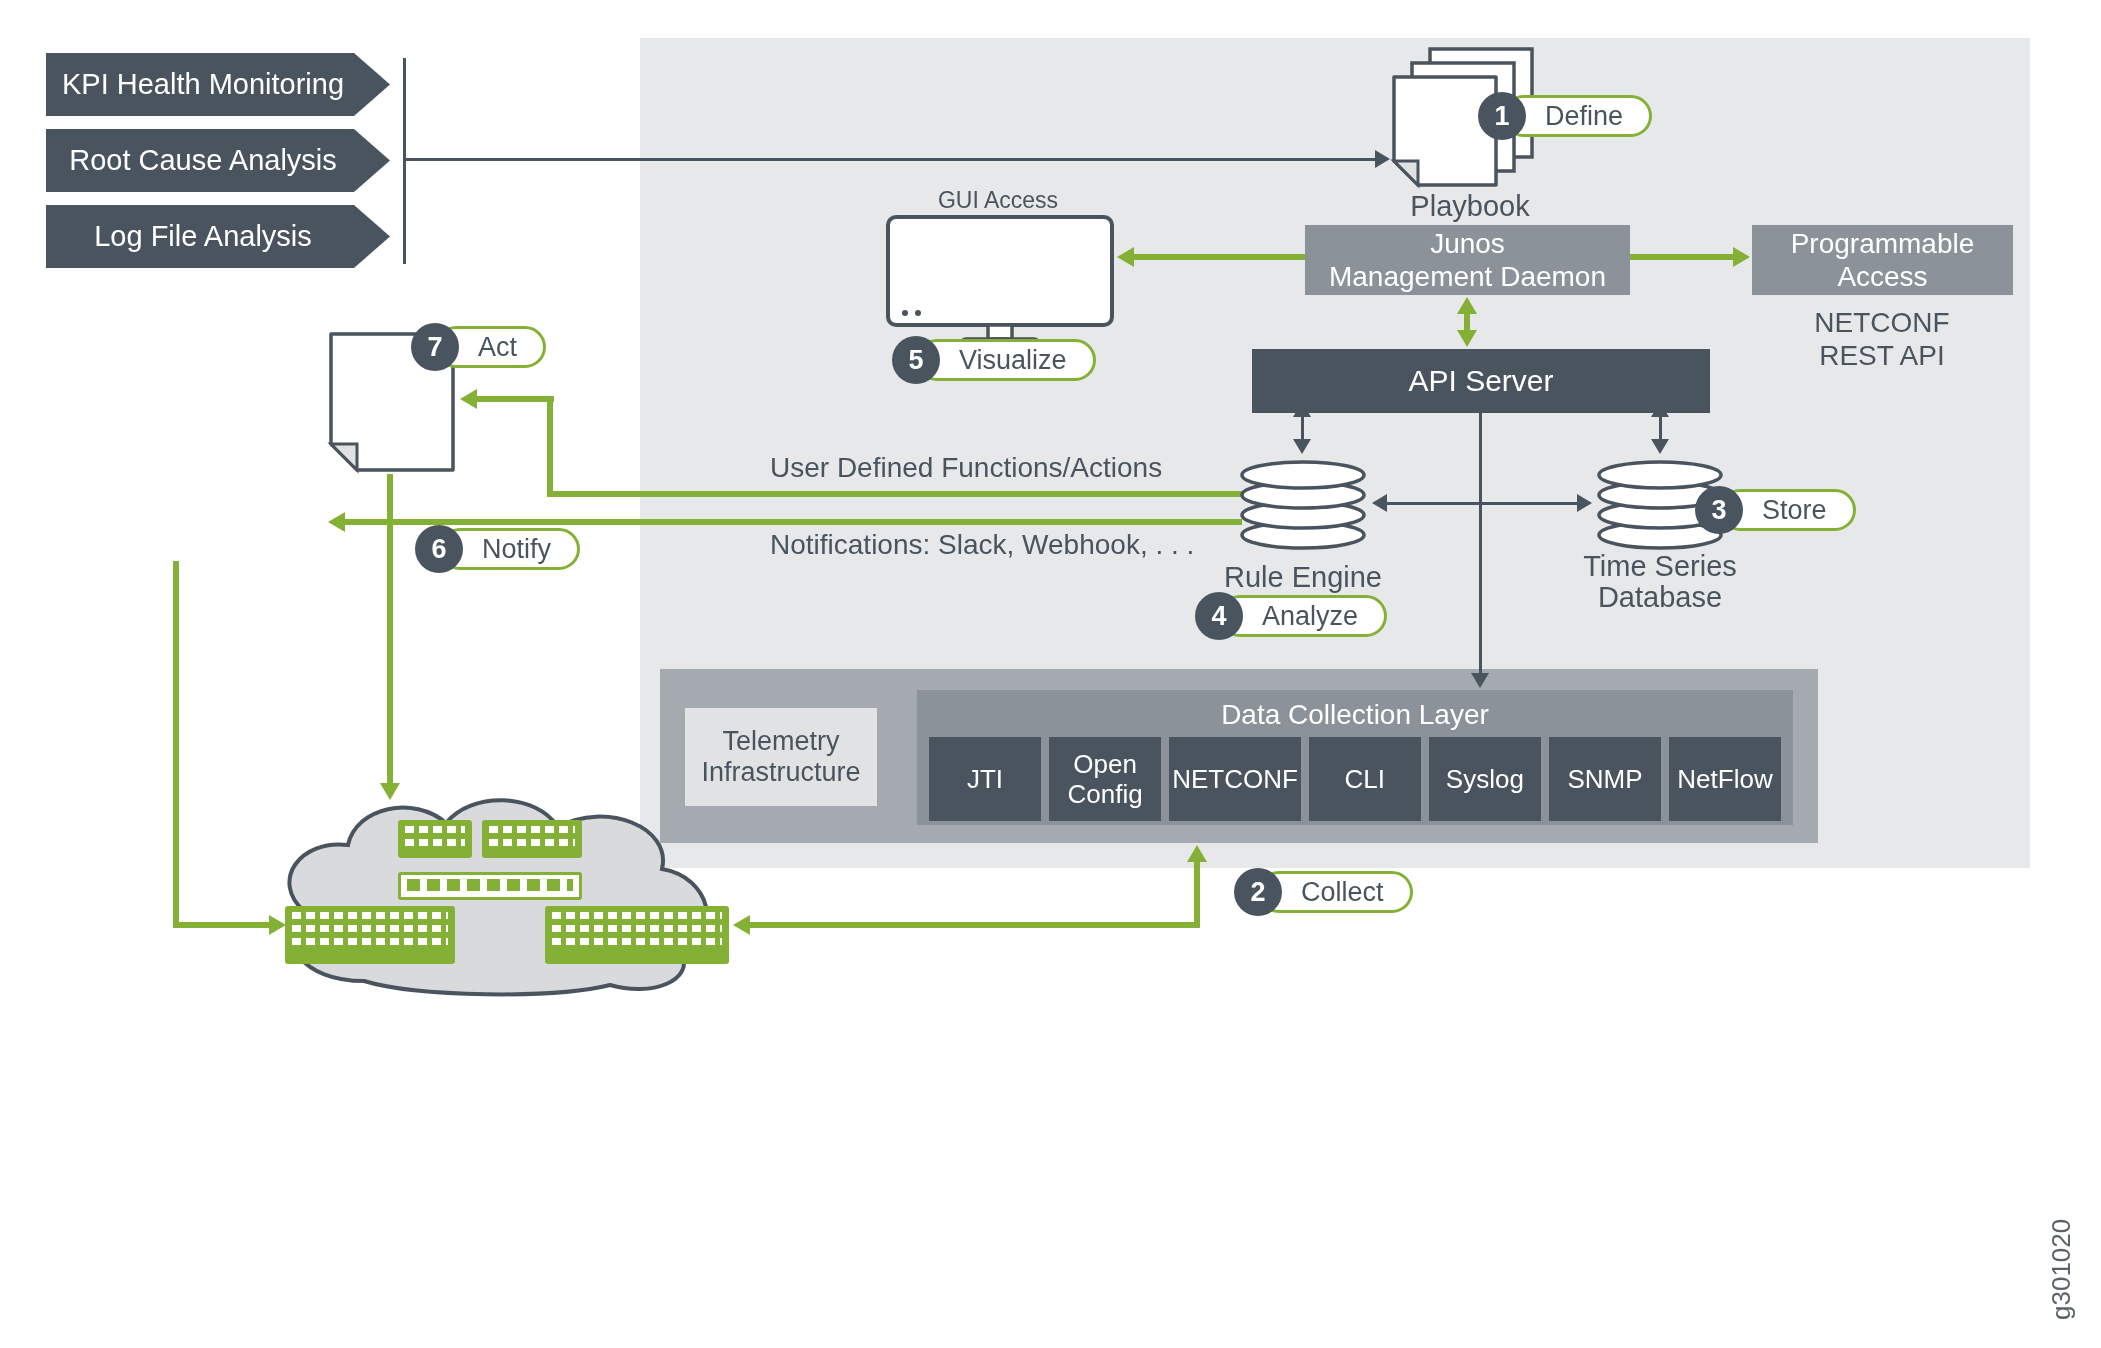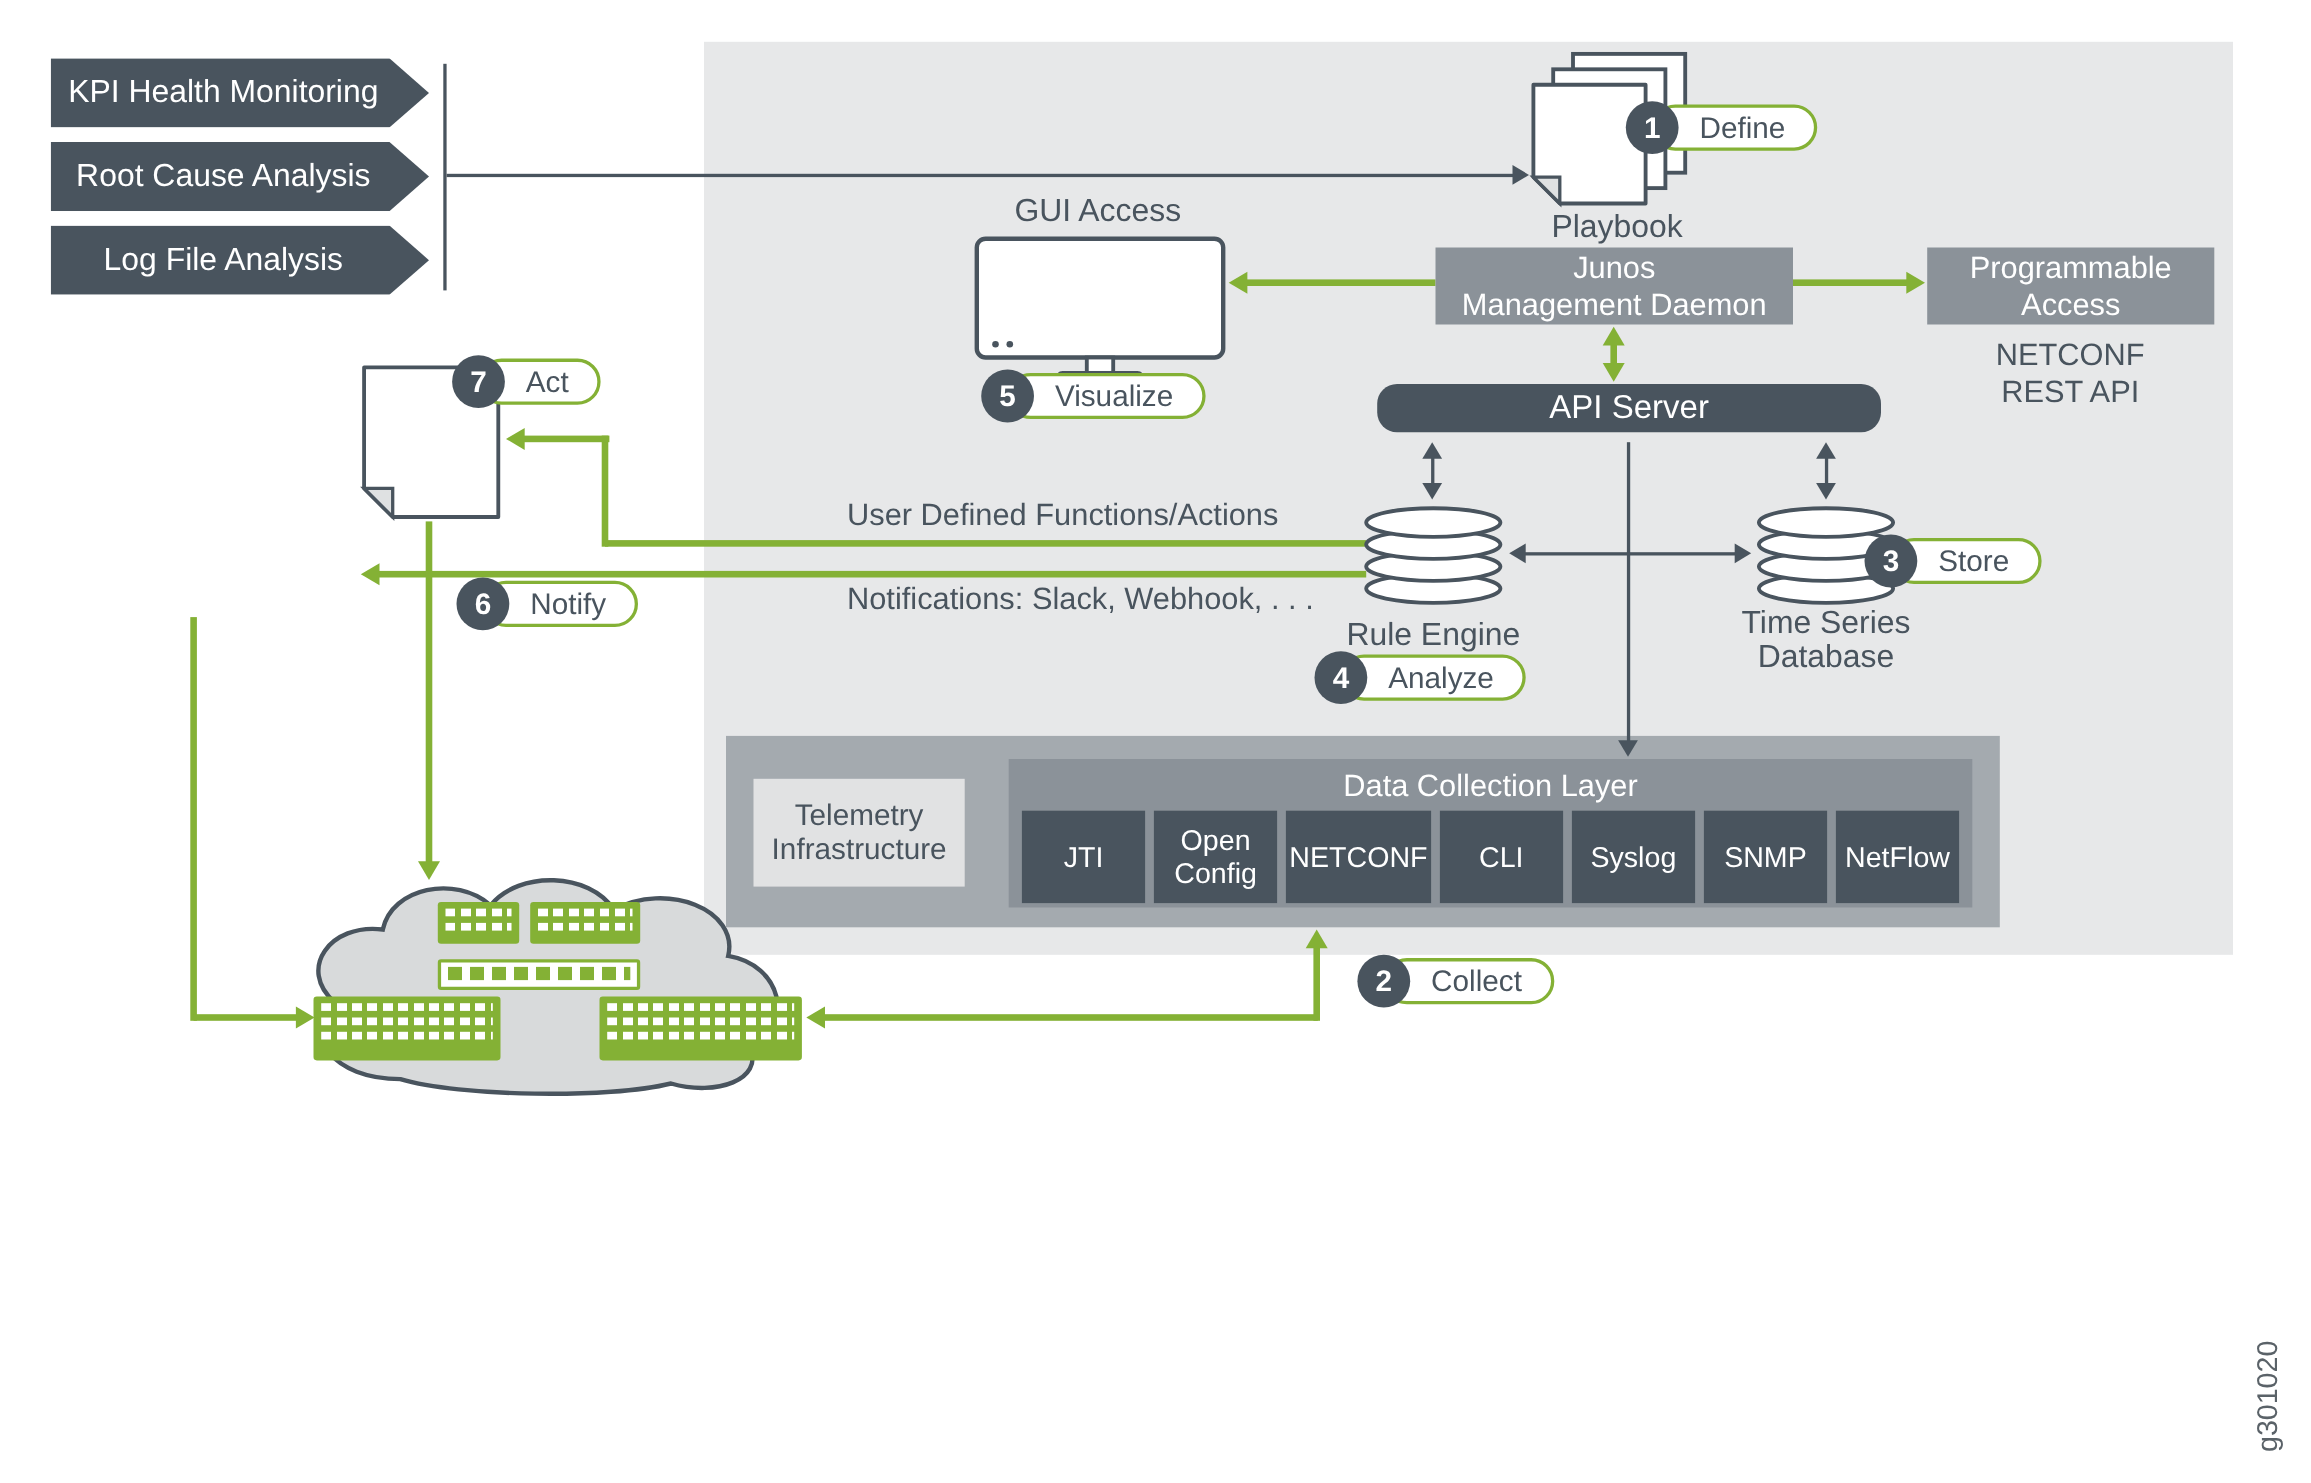--- a/index.html
+++ b/index.html
@@ -169,42 +169,42 @@
   </div>
 
   <svg class="abs" style="left:1390px;top:46px;" width="160" height="150" viewBox="0 0 160 150">
     <rect x="40" y="3" width="102" height="108" fill="#fff" stroke="#49545e" stroke-width="3.5"></rect>
     <rect x="22" y="17" width="102" height="108" fill="#fff" stroke="#49545e" stroke-width="3.5"></rect>
     <path d="M4 31 H106 V139 H28 L4 115 Z" fill="#fff" stroke="#49545e" stroke-width="3.5" stroke-linejoin="round"></path>
     <path d="M4 115 H28 V139 Z" fill="#dfe1e2" stroke="#49545e" stroke-width="3"></path>
   </svg>
   <div class="lbl center" style="left:1380px;top:190px;width:180px;font-size:29px;">Playbook</div>
 
-  <div class="lbl center" style="left:898px;top:176px;width:200px;font-size:29px;">GUI Access</div>
+  <div class="lbl center" style="left:898px;top:187px;width:200px;font-size:23px;">GUI Access</div>
   <svg class="abs" style="left:885px;top:214px;" width="230" height="152" viewBox="0 0 230 152">
     <rect x="3" y="3" width="224" height="108" rx="8" fill="#fff" stroke="#49545e" stroke-width="4"></rect>
     <circle cx="20" cy="99" r="3" fill="#49545e"></circle>
     <circle cx="33" cy="99" r="3" fill="#49545e"></circle>
     <rect x="103" y="111" width="24" height="14" fill="#fff" stroke="#49545e" stroke-width="3.5"></rect>
     <rect x="76" y="125" width="78" height="13" rx="5" fill="#fff" stroke="#49545e" stroke-width="3.5"></rect>
   </svg>
 
   <div class="gray-box" style="left:1752px;top:225px;width:261px;height:70px;">
     <span>Programmable</span>
     <span>Access</span>
   </div>
   <div class="gray-box" style="left:1305px;top:225px;width:325px;height:70px;">
     <span>Junos</span>
     <span>Management Daemon</span>
   </div>
   <div class="lbl center" style="left:1777px;top:306px;width:210px;font-size:28px;line-height:33px;">
     <div>NETCONF</div>
     <div>REST API</div>
   </div>
-  <div class="dark-box" style="left:1252px;top:349px;width:458px;height:44px;font-size:30px;border-radius:18px;">
+  <div class="dark-box" style="left:1252px;top:349px;width:458px;height:64px;font-size:30px;">
     <span>API Server</span>
   </div>
 
   <svg class="abs" style="left:1238px;top:453px;" width="130" height="98" viewBox="0 0 130 98">
     <ellipse cx="65" cy="82" rx="61" ry="13" fill="#fff" stroke="#49545e" stroke-width="3.5"></ellipse>
     <ellipse cx="65" cy="62" rx="61" ry="13" fill="#fff" stroke="#49545e" stroke-width="3.5"></ellipse>
     <ellipse cx="65" cy="42" rx="61" ry="13" fill="#fff" stroke="#49545e" stroke-width="3.5"></ellipse>
     <ellipse cx="65" cy="22" rx="61" ry="13" fill="#fff" stroke="#49545e" stroke-width="3.5"></ellipse>
   </svg>
   <div class="lbl center" style="left:1203px;top:561px;width:200px;font-size:29px;">Rule Engine</div>

